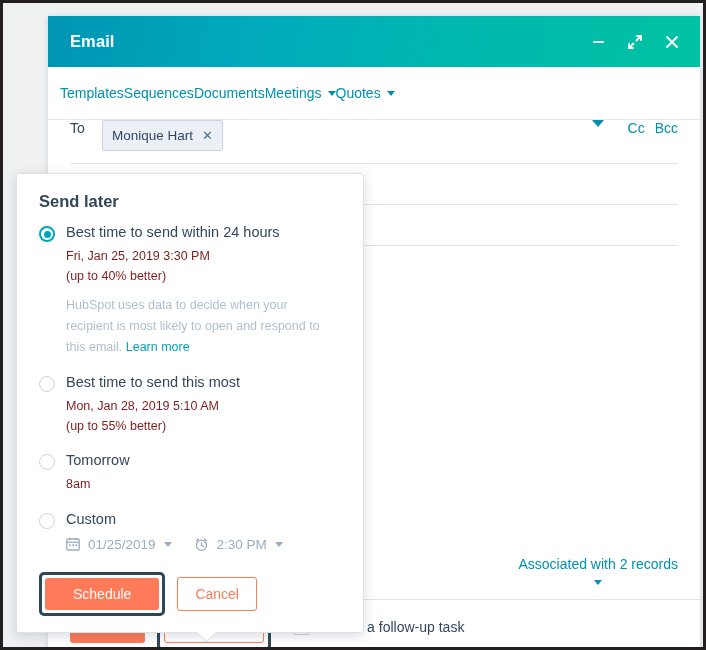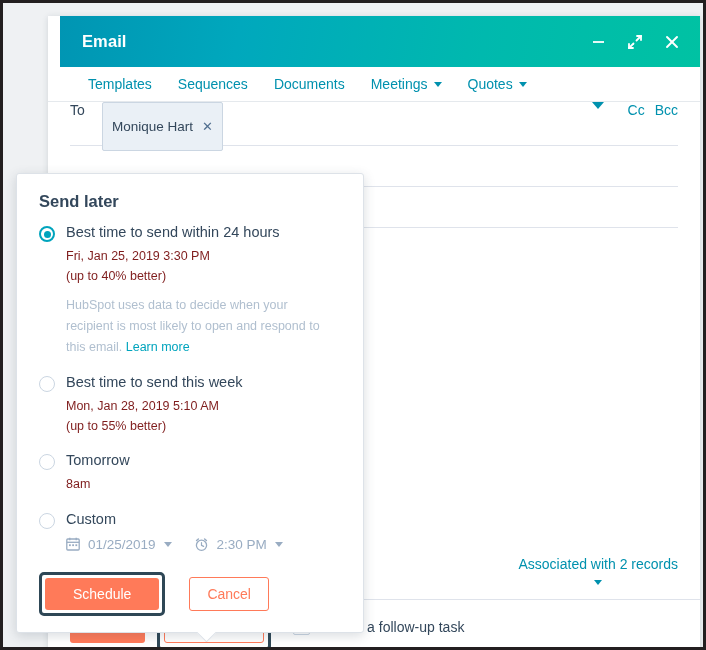--- a/index.html
+++ b/index.html
@@ -32,21 +32,20 @@
   }
 
   
   #titlebar {
     position: relative;
     height: 51px;
     background: linear-gradient(100deg, #0095b3 0%, #00a8bd 28%, #00b9ae 66%, #00c2a3 100%);
     display: flex;
     align-items: center;
     padding: 0 17px 0 22px;
-    margin-left: 12px;
   }
   #titlebar-title {
     color: #ffffff;
     font-size: 16.5px;
     font-weight: bold;
     letter-spacing: 0.1px;
   }
   #titlebar-controls {
     margin-left: auto;
     display: flex;
@@ -60,23 +59,22 @@
     align-items: center;
     justify-content: center;
     cursor: pointer;
   }
   .win-btn svg { display: block; }
 
   
   #nav-tabs {
     display: flex;
     align-items: center;
-    height: 35px;
-    padding-left: 40px;
-    gap: 26px;
+    height: 53px;
+    padding-left: 12px;
     border-bottom: 1px solid #e5e9ed;
     background: #fff;
   }
   .nav-tab {
     color: #0091ae;
     font-size: 14px;
     cursor: pointer;
     display: flex;
     align-items: center;
     gap: 6px;
@@ -105,21 +103,21 @@
     width: 32px;
     flex: 0 0 auto;
   }
   #recipient-chip {
     display: inline-flex;
     align-items: center;
     gap: 9px;
     background: #eaf0f6;
     border: 1px solid #cbd6e2;
     border-radius: 2px;
-    padding: 16px 9px;
+    padding: 7px 9px;
     font-size: 13.5px;
     color: #33475b;
     cursor: pointer;
   }
   #chip-remove {
     color: #516f90;
     font-size: 13px;
     line-height: 1;
     cursor: pointer;
   }
@@ -362,21 +360,21 @@
     cursor: pointer;
   }
   #cancel-button {
     background: #ffffff;
     color: #ff7a59;
     border: 1px solid #ff7a59;
     border-radius: 3px;
     font-size: 14px;
     font-family: inherit;
     padding: 8px 17px;
-    margin-left: 24px;
+    margin-left: 12px;
     cursor: pointer;
   }
 </style>
 </head>
 <body>
 
 <div id="canvas">
 
   <div id="email-window">
 
@@ -470,21 +468,21 @@
         <span class="option-label">Best time to send within 24 hours</span>
       </div>
       <div class="option-sub">Fri, Jan 25, 2019 3:30 PM</div>
       <div class="option-sub" style="margin-top:2px">(up to 40% better)</div>
       <div class="option-desc"><span>HubSpot uses data to decide when your recipient is most likely to open and respond to this email. </span><span id="learn-more-link">Learn more</span></div>
     </div>
 
     <div class="option-block" style="margin-top:17px">
       <div class="option-head">
         <span class="radio"></span>
-        <span class="option-label">Best time to send this week</span>
+        <span class="option-label">Best time to send this most</span>
       </div>
       <div class="option-sub">Mon, Jan 28, 2019 5:10 AM</div>
       <div class="option-sub" style="margin-top:2px">(up to 55% better)</div>
     </div>
 
     <div class="option-block" style="margin-top:17px">
       <div class="option-head">
         <span class="radio"></span>
         <span class="option-label">Tomorrow</span>
       </div>

